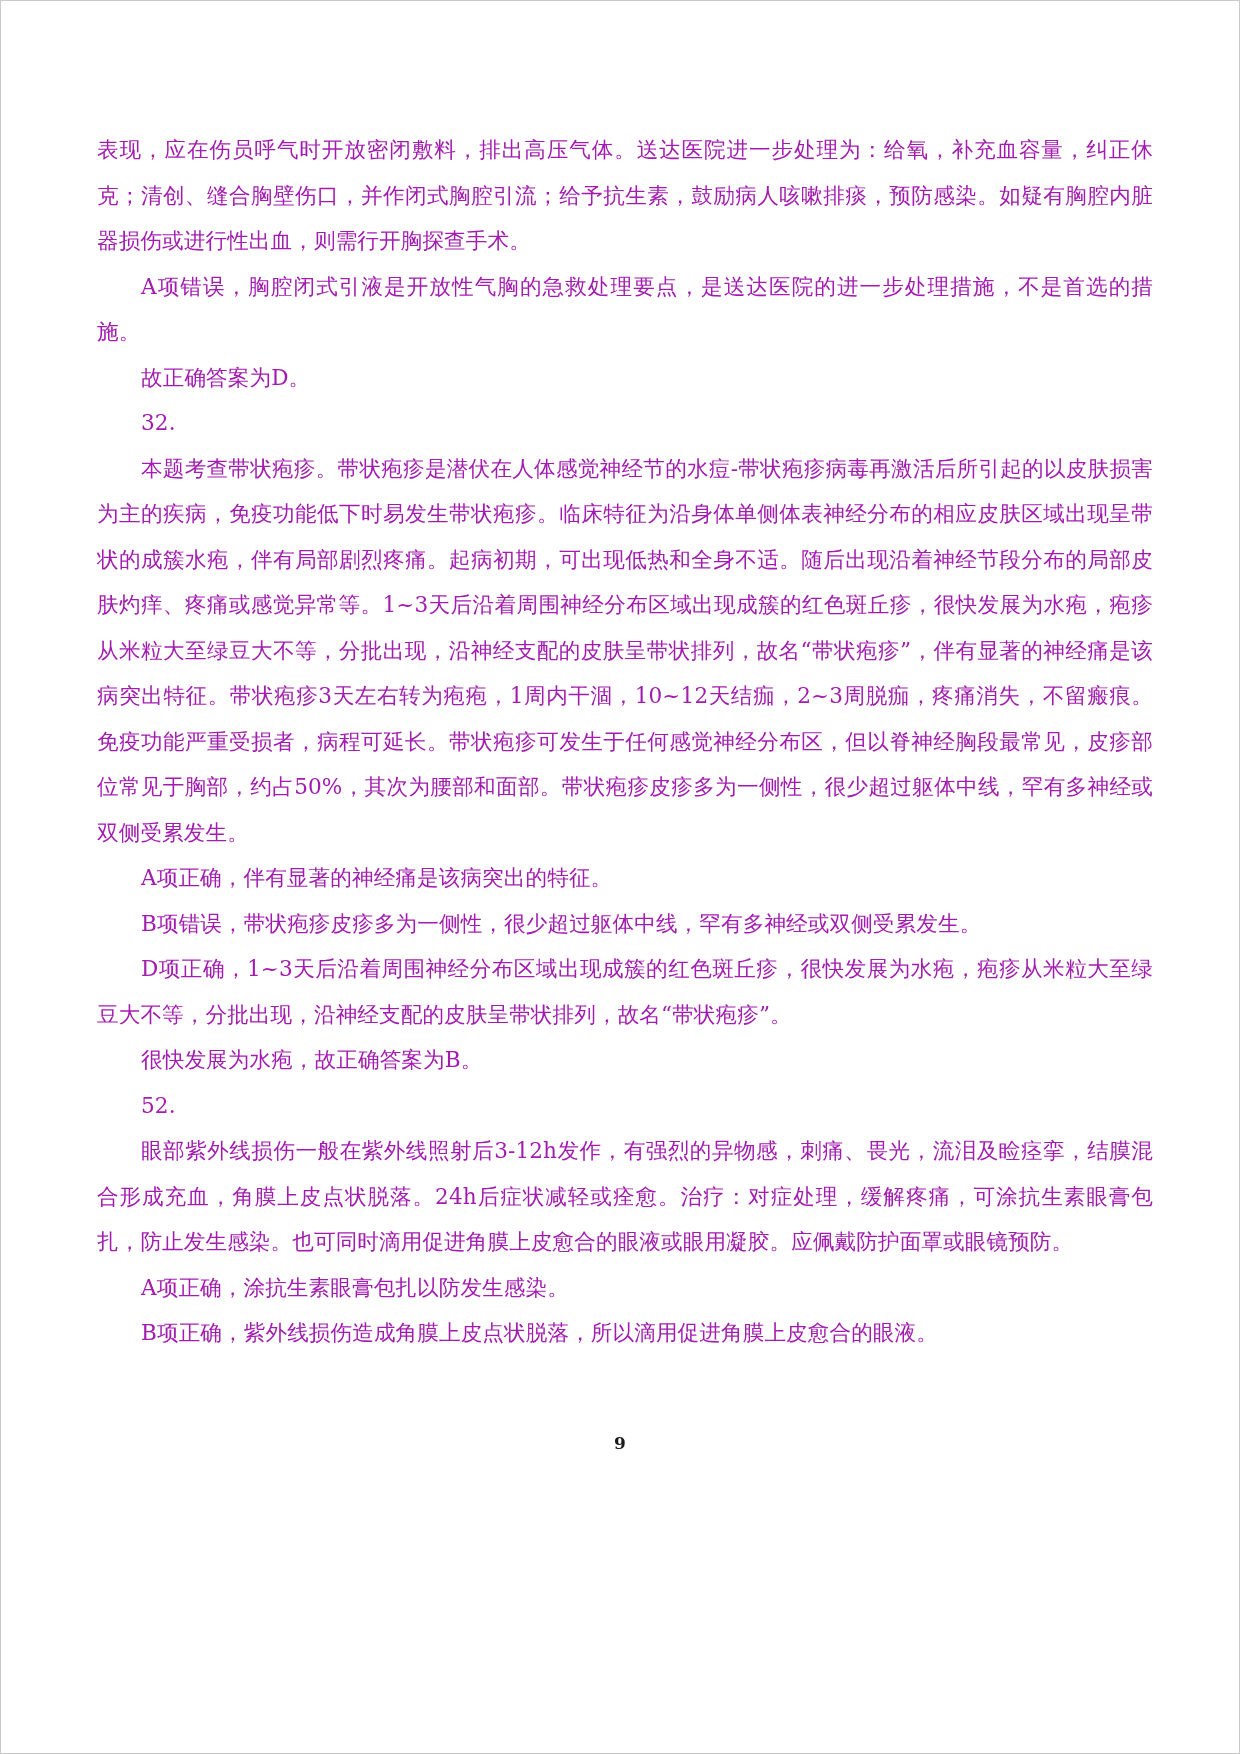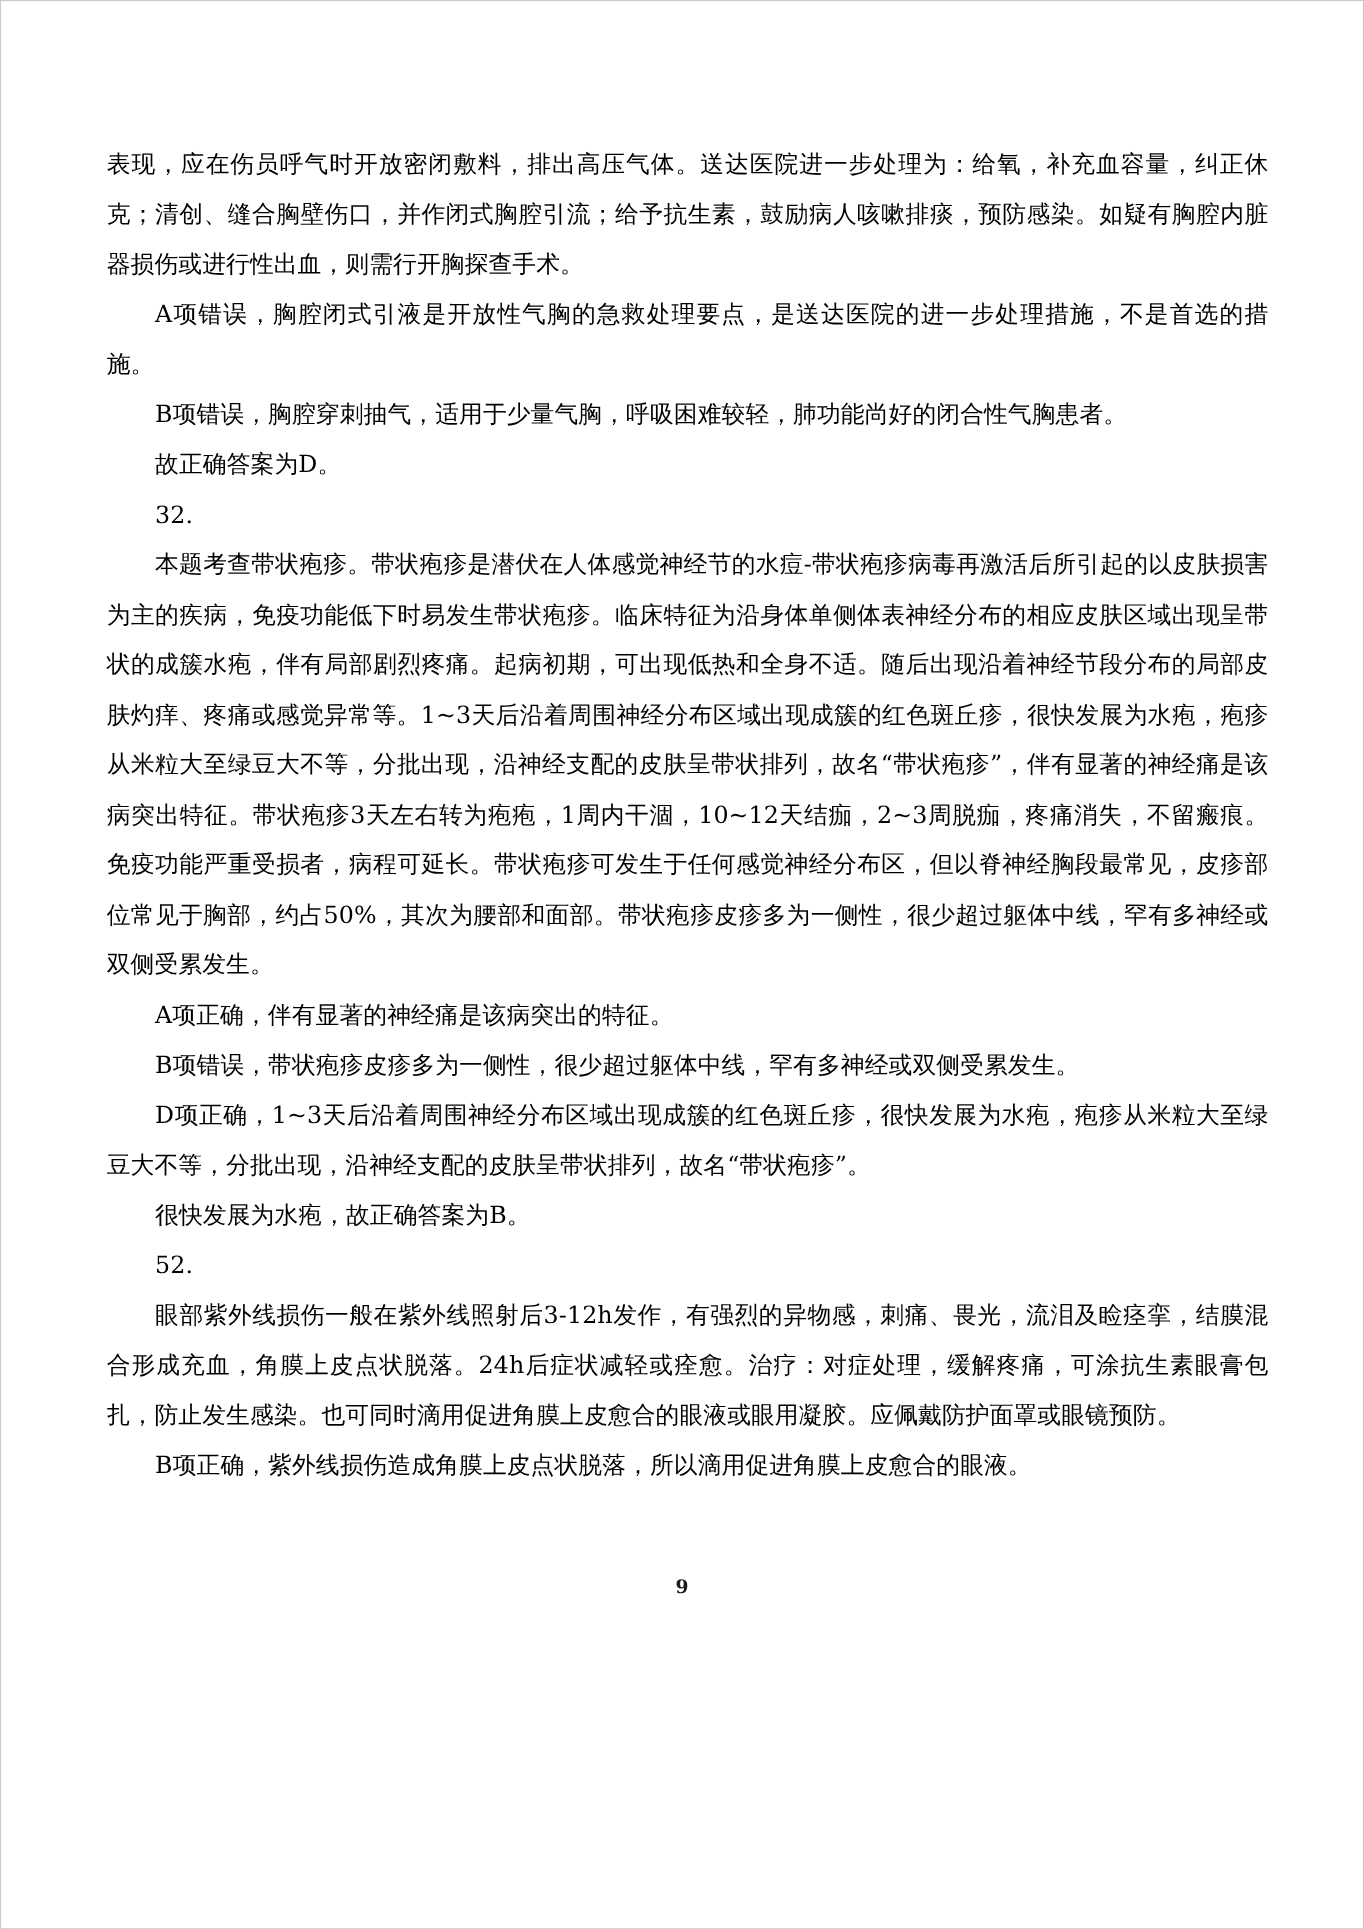--- a/index.html
+++ b/index.html
@@ -25,21 +25,21 @@
     position: absolute;
     left: 96px;
     top: 126px;
     width: 1056px;
   }
   p.para {
     margin: 0;
     padding: 0;
     font-size: 21.6px;
     line-height: 45.5px;
-    color: #000000;
+    color: #a21caf;
     text-align: justify;
     text-justify: inter-ideograph;
     letter-spacing: 0.1px;
     font-family: "DejaVu Serif", "Liberation Serif", serif;
     text-indent: 0;
     word-break: break-all;
   }
   p.indent {
     text-indent: 44px;
   }
@@ -56,28 +56,28 @@
   }
 </style>
 </head>
 <body>
 
 <div class="page">
   <div class="page-body">
 
     <p class="para">表现，应在伤员呼气时开放密闭敷料，排出高压气体。送达医院进一步处理为：给氧，补充血容量，纠正休克；清创、缝合胸壁伤口，并作闭式胸腔引流；给予抗生素，鼓励病人咳嗽排痰，预防感染。如疑有胸腔内脏器损伤或进行性出血，则需行开胸探查手术。</p>
     <p class="para indent">A项错误，胸腔闭式引液是开放性气胸的急救处理要点，是送达医院的进一步处理措施，不是首选的措施。</p>
-    <p class="para indent">B项错误，胸腔穿刺抽气，适用于少量气胸，呼吸困难较轻，肺功能尚好的闭合性气胸患者。</p>
     <p class="para indent">故正确答案为D。</p>
     <p class="para indent">32.</p>
     <p class="para indent">本题考查带状疱疹。带状疱疹是潜伏在人体感觉神经节的水痘-带状疱疹病毒再激活后所引起的以皮肤损害为主的疾病，免疫功能低下时易发生带状疱疹。临床特征为沿身体单侧体表神经分布的相应皮肤区域出现呈带状的成簇水疱，伴有局部剧烈疼痛。起病初期，可出现低热和全身不适。随后出现沿着神经节段分布的局部皮肤灼痒、疼痛或感觉异常等。1~3天后沿着周围神经分布区域出现成簇的红色斑丘疹，很快发展为水疱，疱疹从米粒大至绿豆大不等，分批出现，沿神经支配的皮肤呈带状排列，故名“带状疱疹”，伴有显著的神经痛是该病突出特征。带状疱疹3天左右转为疱疱，1周内干涸，10~12天结痂，2~3周脱痂，疼痛消失，不留瘢痕。免疫功能严重受损者，病程可延长。带状疱疹可发生于任何感觉神经分布区，但以脊神经胸段最常见，皮疹部位常见于胸部，约占50%，其次为腰部和面部。带状疱疹皮疹多为一侧性，很少超过躯体中线，罕有多神经或双侧受累发生。</p>
     <p class="para indent">A项正确，伴有显著的神经痛是该病突出的特征。</p>
     <p class="para indent">B项错误，带状疱疹皮疹多为一侧性，很少超过躯体中线，罕有多神经或双侧受累发生。</p>
     <p class="para indent">D项正确，1~3天后沿着周围神经分布区域出现成簇的红色斑丘疹，很快发展为水疱，疱疹从米粒大至绿豆大不等，分批出现，沿神经支配的皮肤呈带状排列，故名“带状疱疹”。</p>
     <p class="para indent">很快发展为水疱，故正确答案为B。</p>
     <p class="para indent">52.</p>
     <p class="para indent">眼部紫外线损伤一般在紫外线照射后3-12h发作，有强烈的异物感，刺痛、畏光，流泪及睑痉挛，结膜混合形成充血，角膜上皮点状脱落。24h后症状减轻或痊愈。治疗：对症处理，缓解疼痛，可涂抗生素眼膏包扎，防止发生感染。也可同时滴用促进角膜上皮愈合的眼液或眼用凝胶。应佩戴防护面罩或眼镜预防。</p>
+    <p class="para indent">A项正确，涂抗生素眼膏包扎以防发生感染。</p>
     <p class="para indent">B项正确，紫外线损伤造成角膜上皮点状脱落，所以滴用促进角膜上皮愈合的眼液。</p>
 
   </div>
 
   <div class="page-number">9</div>
 </div>
 
 </body></html>

